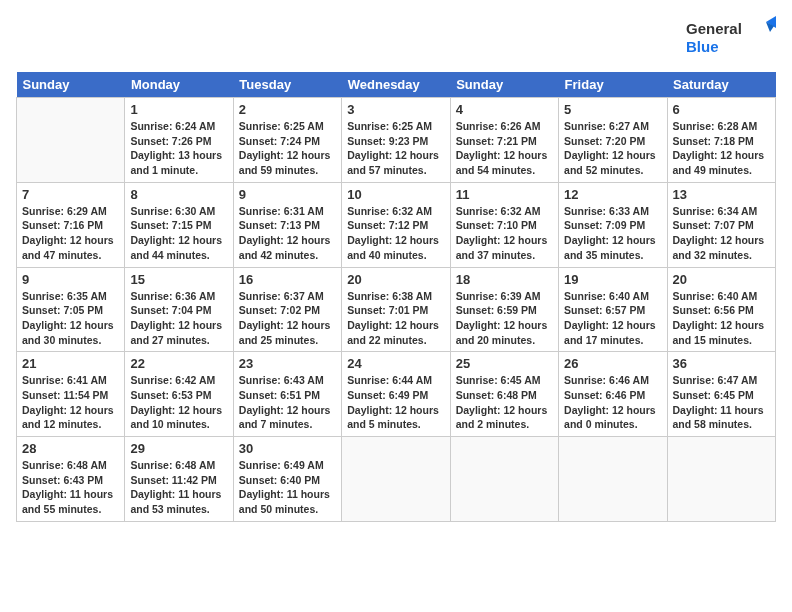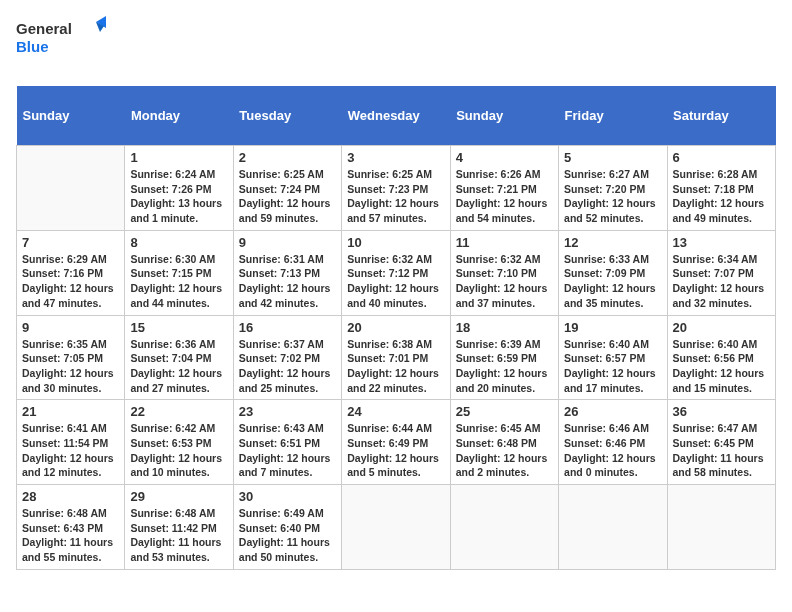--- a/index.html
+++ b/index.html
@@ -5,23 +5,23 @@
     * { box-sizing: border-box; margin: 0; padding: 0; }
     body {
       font-family: Arial, sans-serif;
       background: #fff;
       width: 792px;
       min-height: 612px;
       padding: 16px;
     }
     .header {
       display: flex;
-      justify-content: flex-start;
+      justify-content: flex-end;
       align-items: flex-start;
-      margin-bottom: 24px;
+      margin-bottom: 10px;
     }
     .logo {
       display: flex;
       flex-direction: column;
       align-items: flex-start;
     }
     .title-block {
       text-align: right;
     }
     .month-title {
@@ -35,21 +35,21 @@
     }
     .calendar {
       width: 100%;
       border-collapse: collapse;
       font-size: 11px;
     }
     .calendar th {
       background-color: #3a6cc8;
       color: #fff;
       text-align: left;
-      padding: 22px 6px;
+      padding: 5px 6px;
       font-size: 13px;
       font-weight: bold;
     }
     .calendar td {
       border: 1px solid #ccc;
       vertical-align: top;
       padding: 4px 5px;
       width: 108px;
       min-height: 80px;
       color: #333;
@@ -117,21 +117,21 @@
         <td>
           <span class="day-num">2</span>
           <div class="day-info">Sunrise: 6:25 AM
 Sunset: 7:24 PM
 Daylight: 12 hours
 and 59 minutes.</div>
         </td>
         <td>
           <span class="day-num">3</span>
           <div class="day-info">Sunrise: 6:25 AM
-Sunset: 7:23 PM
+Sunset: 9:23 PM
 Daylight: 12 hours
 and 57 minutes.</div>
         </td>
         <td>
           <span class="day-num">4</span>
           <div class="day-info">Sunrise: 6:26 AM
 Sunset: 7:21 PM
 Daylight: 12 hours
 and 54 minutes.</div>
         </td>

